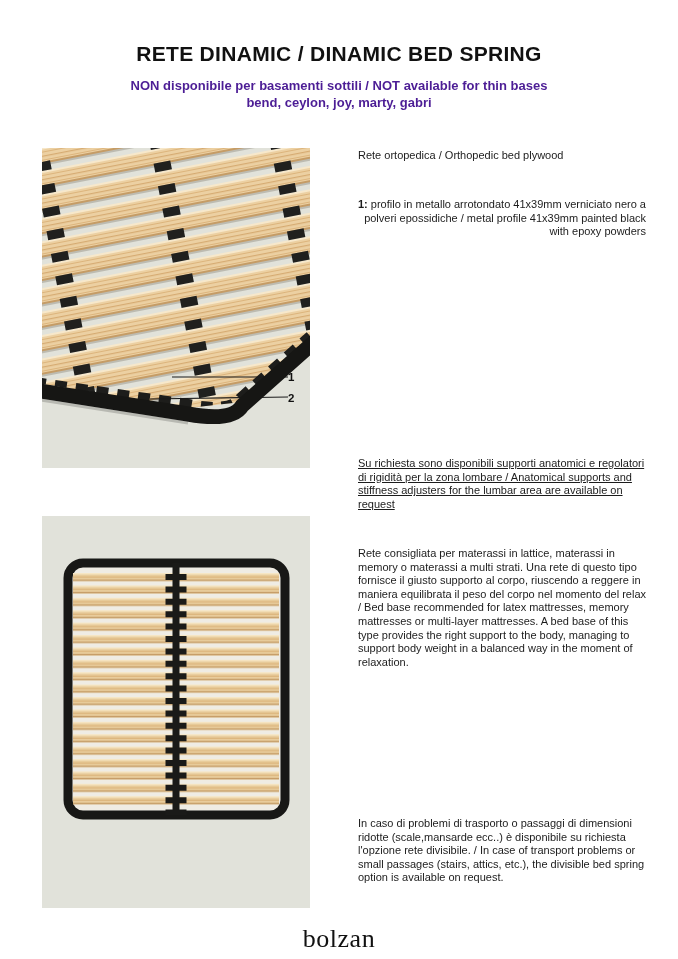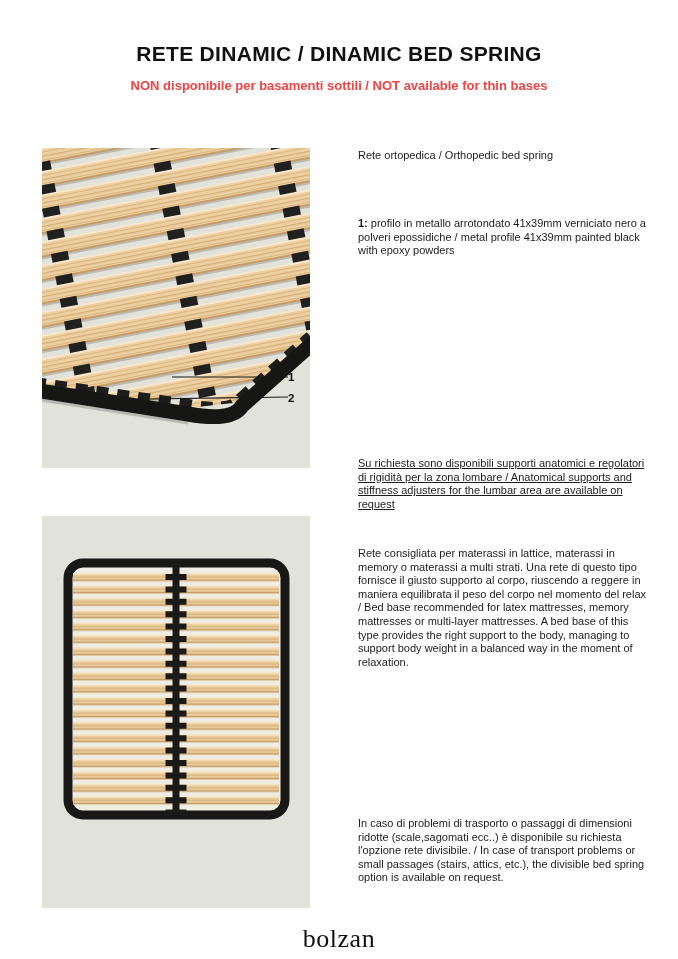--- a/index.html
+++ b/index.html
@@ -11,38 +11,38 @@
     font-family:"Liberation Sans", sans-serif;
     color:#1c1c1c;
     overflow:hidden;
   }
   .header{position:absolute;top:34px;left:0;right:0;text-align:center;}
   .header h1{
     margin:0 0 11px 0;
     font-size:21px;font-weight:bold;letter-spacing:0.3px;color:#111;
   }
   .header .sub{
-    margin:0;font-size:13px;font-weight:bold;line-height:17px;color:#ef4444;
+    margin:0;font-size:13px;font-weight:bold;line-height:17px;color:#4c1d95;
   }
   .fig{position:absolute;left:42px;margin:0;padding:0;}
   .fig svg{display:block;width:100%;height:100%;}
   .fig1{top:140px;width:268px;height:320px;}
   .fig2{top:508px;width:268px;height:392px;}
   .callout{
     position:absolute;font-size:11.5px;font-weight:bold;line-height:11px;color:#111;
   }
   .c1{left:288px;top:364px;}
   .c2{left:288px;top:385px;}
   .blk{
     position:absolute;left:358px;width:288px;
     font-size:11px;line-height:13.6px;margin:0;color:#1c1c1c;
   }
   .blk b{font-weight:bold;}
   .pos-intro{top:141px;}
-  .pos-item1{top:209px;}
+  .pos-item1{top:190px;text-align:right;}
   .pos-item2{top:262px;}
   .pos-cross{top:375px;}
   .pos-lumbar{top:449px;text-decoration:underline;}
   .pos-reco{top:539px;}
   .pos-transport{top:809px;}
   .logo{
     position:absolute;top:916px;left:0;right:0;text-align:center;
     font-family:"Liberation Serif", serif;
     font-size:26px;letter-spacing:0.5px;color:#111;
   }
@@ -51,20 +51,21 @@
   }
 </style>
 </head>
 <body>
 
 <div class="page">
 
   <header class="header">
     <h1>RETE DINAMIC / DINAMIC BED SPRING</h1>
     <p class="sub">NON disponibile per basamenti sottili / NOT available for thin bases</p>
+    <p class="sub">bend, ceylon, joy, marty, gabri</p>
   </header>
 
   <figure class="fig fig1">
     <svg viewBox="0 0 268 320" preserveAspectRatio="none">
       <defs>
         <pattern id="woodA" patternUnits="userSpaceOnUse" width="90" height="23">
           <rect width="90" height="16" fill="#ecd0a2"></rect>
           <rect width="90" height="2" fill="#f7e8cb"></rect>
           <rect y="4" width="90" height="1" fill="#dcb47c"></rect>
           <rect y="8" width="90" height="1.2" fill="#d6ab72"></rect>
@@ -109,29 +110,29 @@
         </pattern>
       </defs>
       <rect width="268" height="392" fill="#e1e2da"></rect>
       <rect x="26" y="47" width="217" height="252" rx="15" fill="#efece4" stroke="#181816" stroke-width="9"></rect>
       <rect x="31" y="57" width="206" height="234" fill="url(#woodB)"></rect>
       <line x1="134" y1="58" x2="134" y2="299" stroke="#1a1a18" stroke-width="21" stroke-dasharray="6 6.4"></line>
       <rect x="130.5" y="47" width="7" height="252" fill="#1a1a18"></rect>
     </svg>
   </figure>
 
-  <p class="blk pos-intro">Rete ortopedica / Orthopedic bed spring</p>
+  <p class="blk pos-intro">Rete ortopedica / Orthopedic bed plywood</p>
 
   <p class="blk pos-item1"><b>1:</b> <span>profilo in metallo arrotondato 41x39mm verniciato nero a polveri epossidiche / metal profile 41x39mm painted black with epoxy powders</span></p>
 
 
 
   <p class="blk pos-lumbar">Su richiesta sono disponibili supporti anatomici e regolatori di rigidità per la zona lombare / Anatomical supports and stiffness adjusters for the lumbar area are available on request</p>
 
   <p class="blk pos-reco">Rete consigliata per materassi in lattice, materassi in memory o materassi a multi strati. Una rete di questo tipo fornisce il giusto supporto al corpo, riuscendo a reggere in maniera equilibrata il peso del corpo nel momento del relax / Bed base recommended for latex mattresses, memory mattresses or multi-layer mattresses. A bed base of this type provides the right support to the body, managing to support body weight in a balanced way in the moment of relaxation.</p>
 
-  <p class="blk pos-transport">In caso di problemi di trasporto o passaggi di dimensioni ridotte (scale,sagomati ecc..) è disponibile su richiesta l'opzione rete divisibile. / In case of transport problems or small passages (stairs, attics, etc.), the divisible bed spring option is available on request.</p>
+  <p class="blk pos-transport">In caso di problemi di trasporto o passaggi di dimensioni ridotte (scale,mansarde ecc..) è disponibile su richiesta l'opzione rete divisibile. / In case of transport problems or small passages (stairs, attics, etc.), the divisible bed spring option is available on request.</p>
 
   <div class="logo">bolzan</div>
 
   <div class="bottom-bar"></div>
 
 </div>
 
 </body></html>

